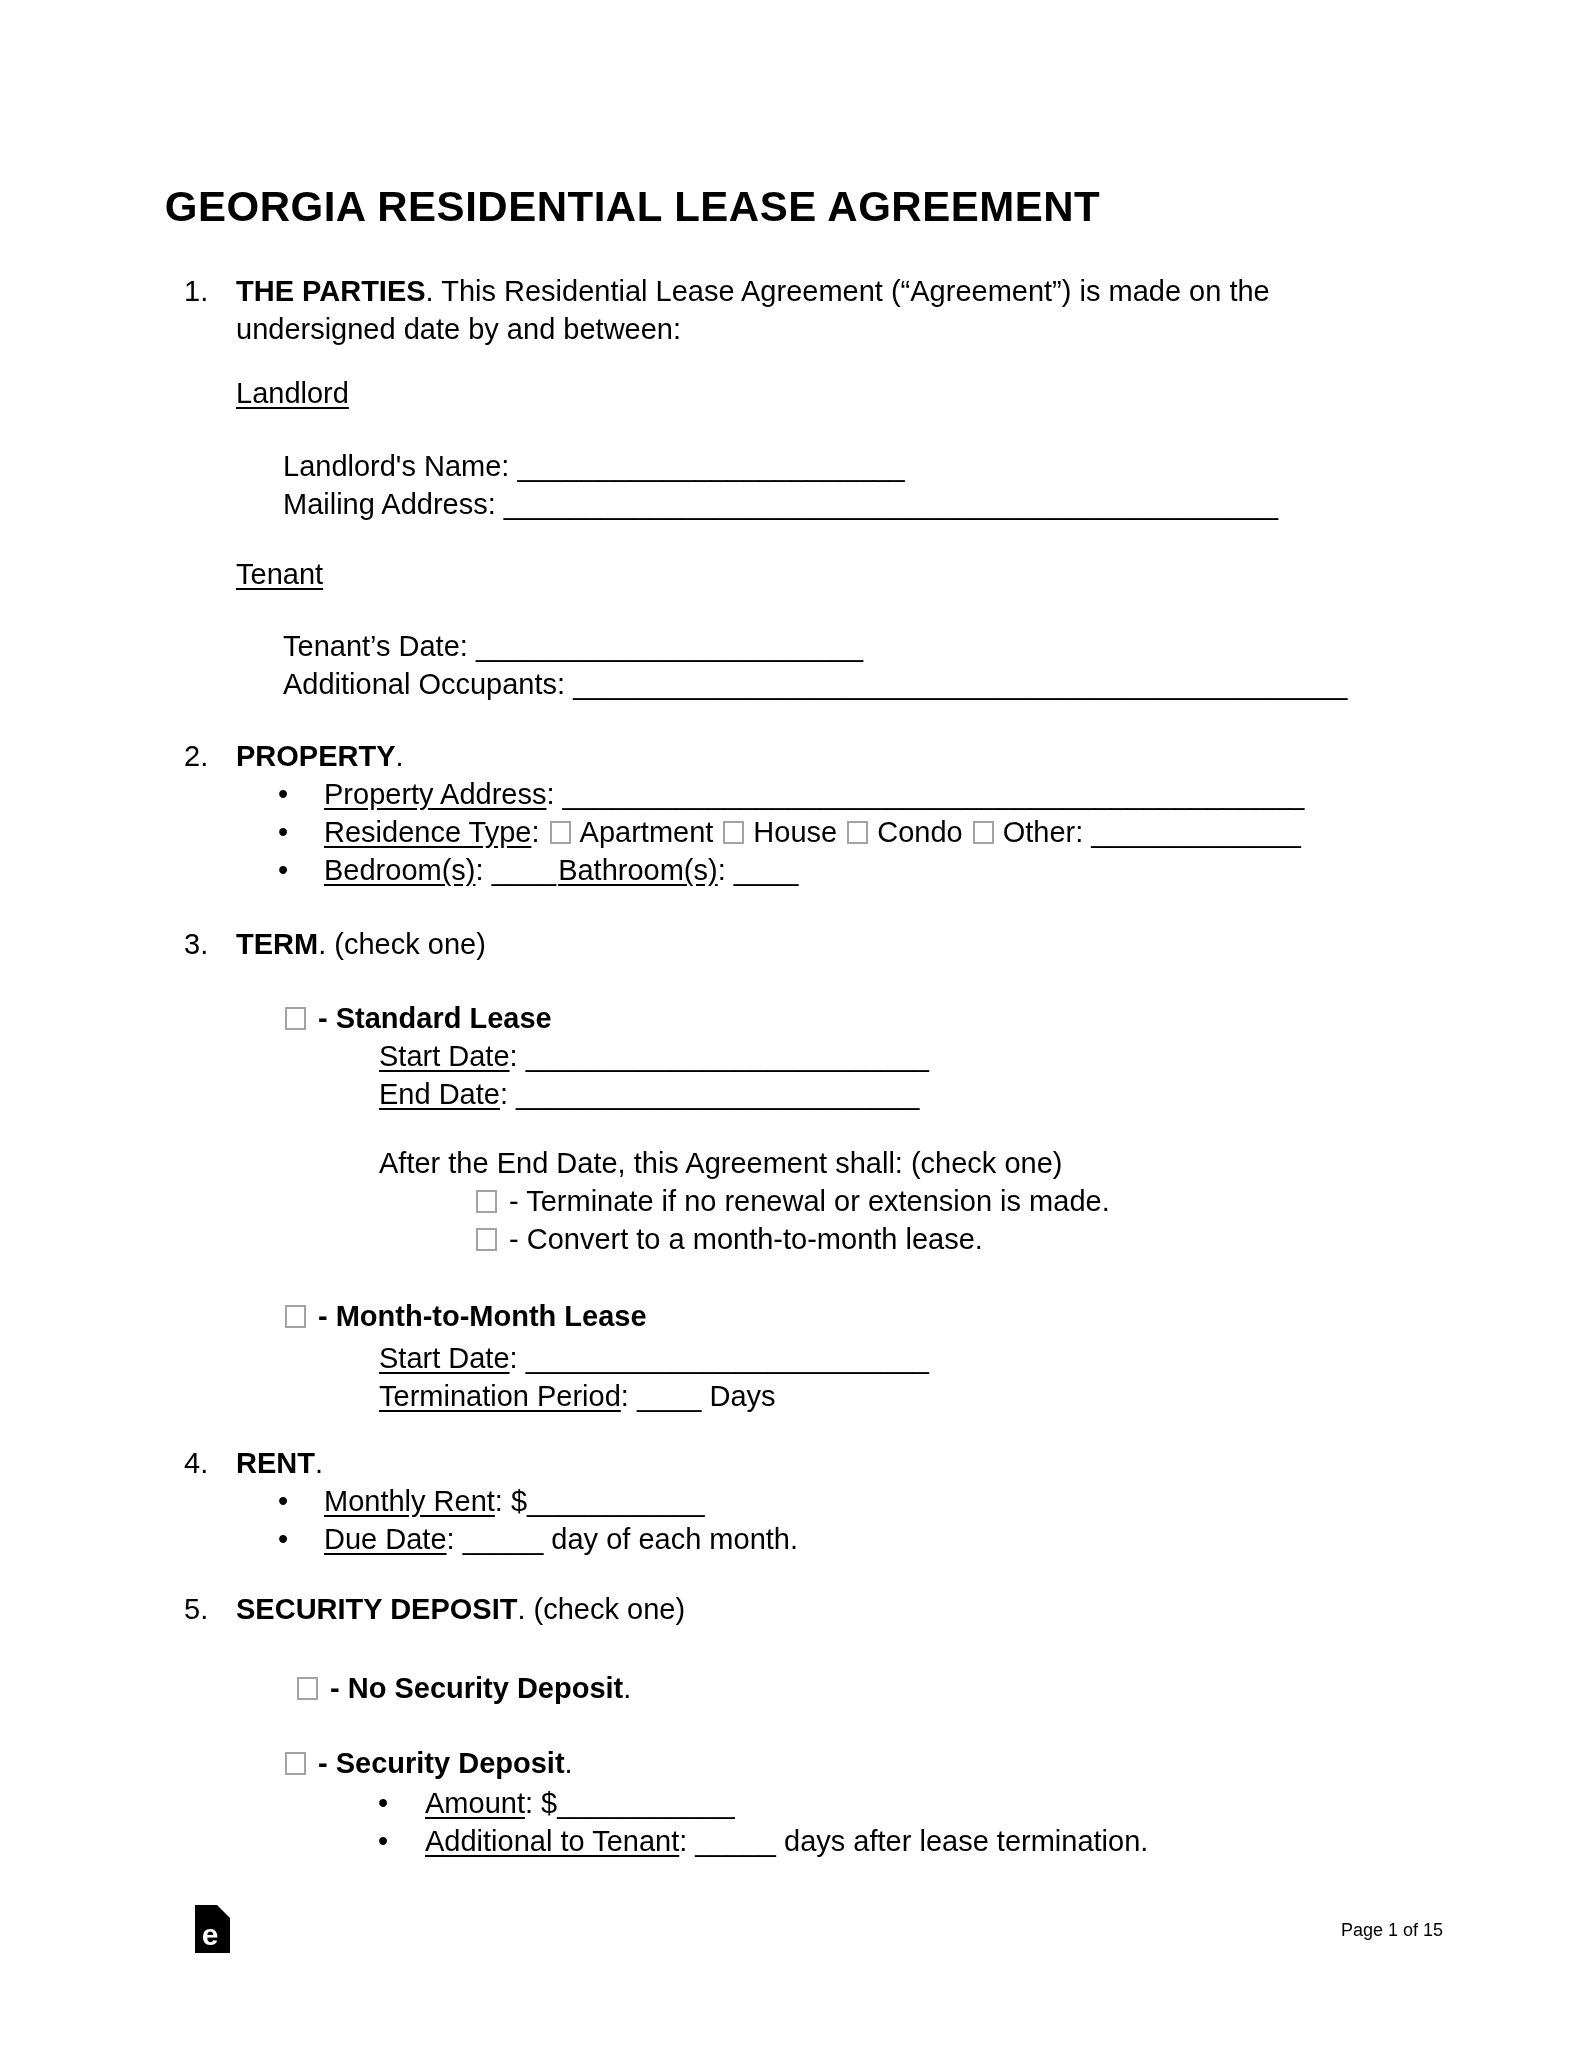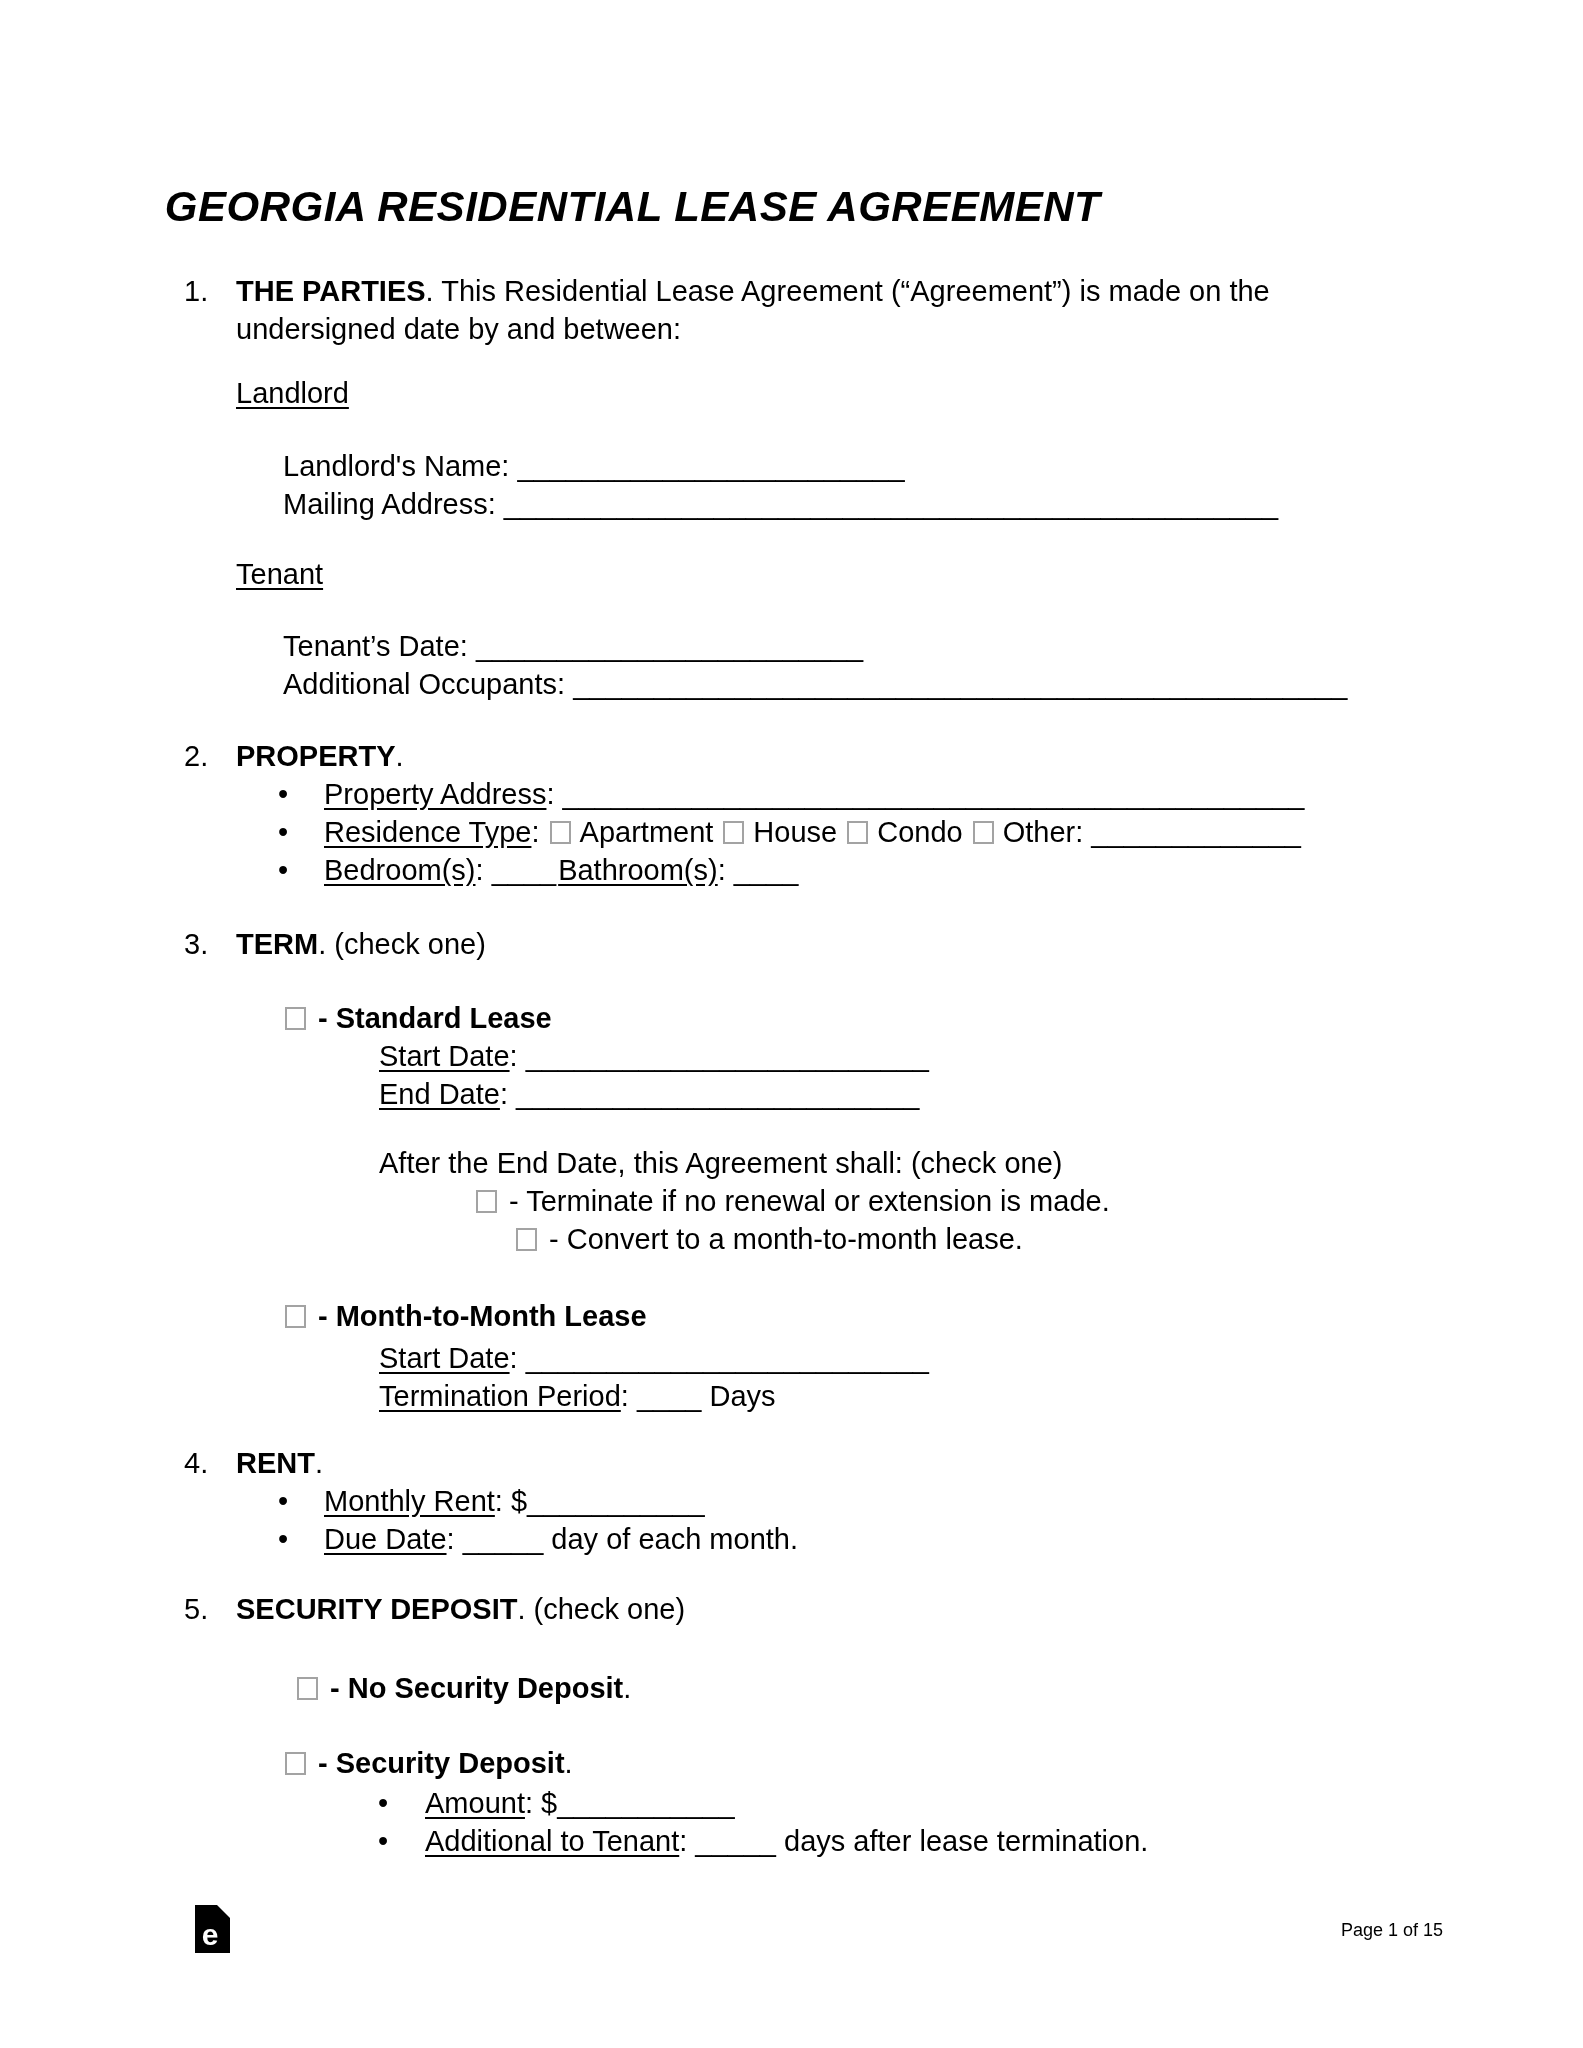--- a/index.html
+++ b/index.html
@@ -4,21 +4,21 @@
 <style>
   html,body{margin:0;padding:0;background:#ffffff;}
   .page{
     position:relative;width:1583px;height:2048px;background:#ffffff;
     font-family:"Liberation Sans","DejaVu Sans",sans-serif;
     font-size:29px;line-height:38px;color:#000;overflow:hidden;
   }
   .r{position:absolute;white-space:nowrap;}
   .title{
     position:absolute;top:186px;left:0;width:1265px;text-align:center;
-    font-size:42px;font-weight:bold;line-height:1;letter-spacing:0.5px;font-style:italic;
+    font-size:42px;font-weight:bold;line-height:1;letter-spacing:0.5px;
   }
   .sechead{position:absolute;white-space:nowrap;left:184px;}
   .num{display:inline-block;width:52px;}
   .b{font-weight:bold;margin-top:42px;}
   .u{text-decoration:underline;text-underline-offset:4px;}
   .blt{display:inline-block;width:46px;}
   .blt2{display:inline-block;width:47px;}
   .cb{
     display:inline-block;width:17px;height:19px;border:2px solid #a3a3a3;
     background:#fff;vertical-align:-2px;margin-right:12px;
@@ -69,21 +69,21 @@
   <div class="r" style="top:999px;left:285px;"><span class="cb"></span><span class="b">- Standard Lease</span></div>
 
   <div class="r" style="top:1037px;left:379px;"><span class="u">Start Date</span><span>: </span><span>_________________________</span></div>
 
   <div class="r" style="top:1075px;left:379px;"><span class="u">End Date</span><span>: </span><span>_________________________</span></div>
 
   <div class="r" style="top:1144px;left:379px;"><span>After the End Date, this Agreement shall: (check one)</span></div>
 
   <div class="r" style="top:1182px;left:476px;"><span class="cb"></span><span>- Terminate if no renewal or extension is made.</span></div>
 
-  <div class="r" style="top:1220px;left:476px;margin-left:40px;"><span class="cb"></span><span>- Convert to a month-to-month lease.</span></div>
+  <div class="r" style="top:1220px;left:476px;"><span class="cb"></span><span>- Convert to a month-to-month lease.</span></div>
 
   <div class="r" style="top:1297px;left:285px;"><span class="cb"></span><span class="b">- Month-to-Month Lease</span></div>
 
   <div class="r" style="top:1339px;left:379px;"><span class="u">Start Date</span><span>: </span><span>_________________________</span></div>
 
   <div class="r" style="top:1377px;left:379px;"><span class="u">Termination Period</span><span>: </span><span>____</span><span> Days</span></div>
 
   <div class="sechead" style="top:1444px;"><span class="num">4.</span><span class="b">RENT</span><span>.</span></div>
 
   <div class="r" style="top:1482px;left:278px;"><span class="blt">•</span><span class="u">Monthly Rent</span><span>: </span><span>$___________</span></div>

